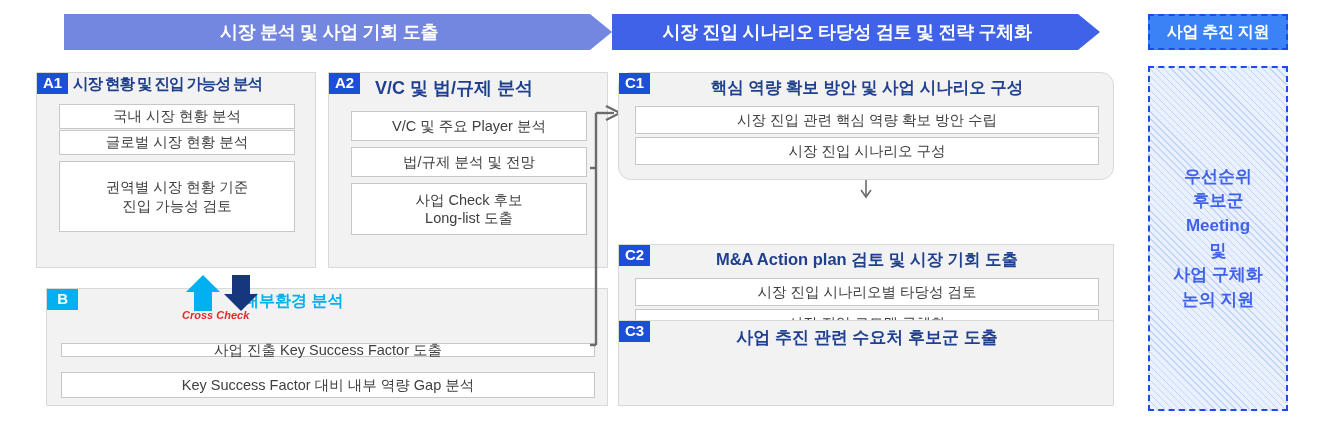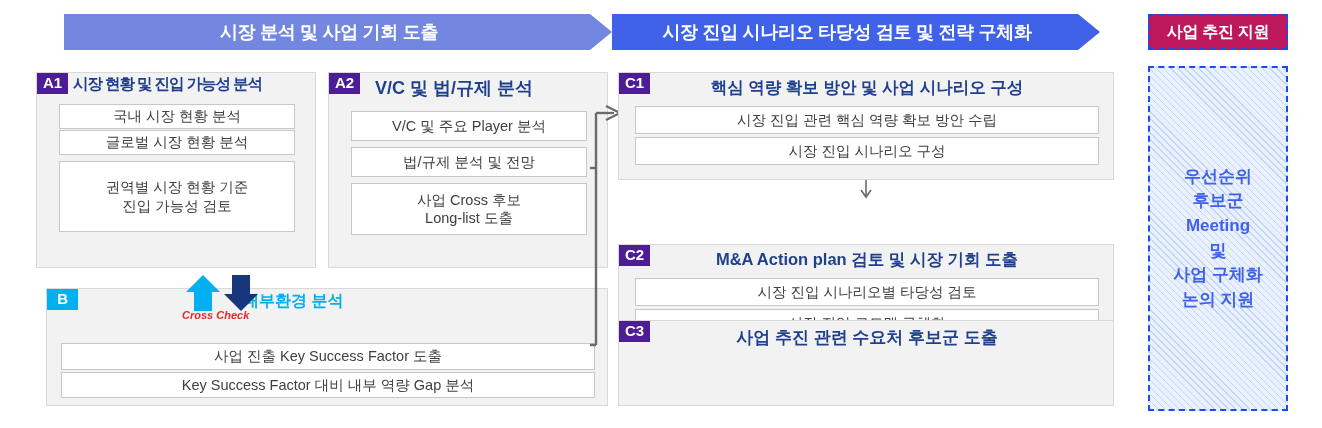--- a/index.html
+++ b/index.html
@@ -33,35 +33,35 @@
   }
   .banner-c {
     left: 612px; top: 14px; width: 488px;
     background: #3f62e8;
     font-size: 18px;
     clip-path: polygon(0 0, calc(100% - 22px) 0, 100% 50%, calc(100% - 22px) 100%, 0 100%);
     padding-right: 18px;
   }
   .banner-d {
     left: 1148px; top: 14px; width: 140px;
-    background: #be185d;
+    background: #3b82f6;
     font-size: 16px;
     border: 2px dashed #1b4bea;
   }
 
   
   .panel {
     position: absolute;
     background: #f2f2f2;
     border: 1px solid #d9d9d9;
   }
   .badge {
     position: absolute;
     left: 0; top: 0;
-    background: #4c1d95;
+    background: #1d4ed8;
     color: #ffffff;
     font-size: 15px;
     font-weight: bold;
     line-height: 20px;
     text-align: center;
     width: 31px; height: 21px;
     letter-spacing: -0.2px;
   }
   .badge.cyan { background: #00b0f0; }
   .panel-title {
@@ -140,28 +140,28 @@
   <div class="row" style="left:22px; top:57px; width:236px; height:25px;">글로벌 시장 현황 분석</div>
   <div class="row" style="left:22px; top:88px; width:236px; height:71px;">권역별 시장 현황 기준
 진입 가능성 검토</div>
 </div>
 
 <div class="panel" style="left:328px; top:72px; width:280px; height:196px;">
   <div class="badge">A2</div>
   <div class="panel-title" style="left:46px; top:3px; font-size:18px;">V/C 및 법/규제 분석</div>
   <div class="row" style="left:22px; top:38px; width:236px; height:30px;">V/C 및 주요 Player 분석</div>
   <div class="row" style="left:22px; top:74px; width:236px; height:30px;">법/규제 분석 및 전망</div>
-  <div class="row" style="left:22px; top:110px; width:236px; height:52px;">사업 Cross 후보
+  <div class="row" style="left:22px; top:110px; width:236px; height:52px;">사업 Check 후보
 Long-list 도출</div>
 </div>
 
 <div class="panel" style="left:46px; top:288px; width:562px; height:118px;">
   <div class="badge cyan">B</div>
   <div class="panel-title" style="left:196px; top:2px; font-size:16px; color:#00b0f0;">내부환경 분석</div>
-  <div class="row" style="left:14px; top:54px; width:534px; height:27px;">사업 진출 Key Success Factor 도출</div>
+  <div class="row" style="left:14px; top:54px; width:534px; height:14px;">사업 진출 Key Success Factor 도출</div>
   <div class="row" style="left:14px; top:83px; width:534px; height:26px;">Key Success Factor 대비 내부 역량 Gap 분석</div>
 </div>
 
 <svg class="overlay" viewBox="0 0 1322 428">
 
   <g>
     <path d="M194 311 L194 292 L186 292 L203 275 L220 292 L212 292 L212 311 Z" fill="#00b0f0"></path>
   </g>
 
   <g>
@@ -181,21 +181,21 @@
     <path d="M861 190 L866 197 L871 190"></path>
   </g>
   <g stroke="#6b6b6b" stroke-width="1.6" fill="none">
     <path d="M866 303 L866 319"></path>
     <path d="M861 313 L866 320 L871 313"></path>
   </g>
 </svg>
 
 <div class="xcheck-label" style="left:182px; top:309px;">Cross Check</div>
 
-<div class="panel" style="left:618px; top:72px; width:496px; height:108px;">
+<div class="panel" style="left:618px; top:72px; width:496px; height:108px;border-radius:13px;">
   <div class="badge">C1</div>
   <div class="panel-title" style="left:0; top:4px; width:496px; text-align:center; font-size:16.5px;">핵심 역량 확보 방안 및 사업 시나리오 구성</div>
   <div class="row" style="left:16px; top:33px; width:464px; height:28px;">시장 진입 관련 핵심 역량 확보 방안 수립</div>
   <div class="row" style="left:16px; top:64px; width:464px; height:28px;">시장 진입 시나리오 구성</div>
 </div>
 
 <div class="panel" style="left:618px; top:196px; width:496px; height:108px;margin-top:48px;">
   <div class="badge">C2</div>
   <div class="panel-title" style="left:0; top:4px; width:496px; text-align:center; font-size:16.5px;">M&amp;A Action plan 검토 및 시장 기회 도출</div>
   <div class="row" style="left:16px; top:33px; width:464px; height:28px;">시장 진입 시나리오별 타당성 검토</div>

